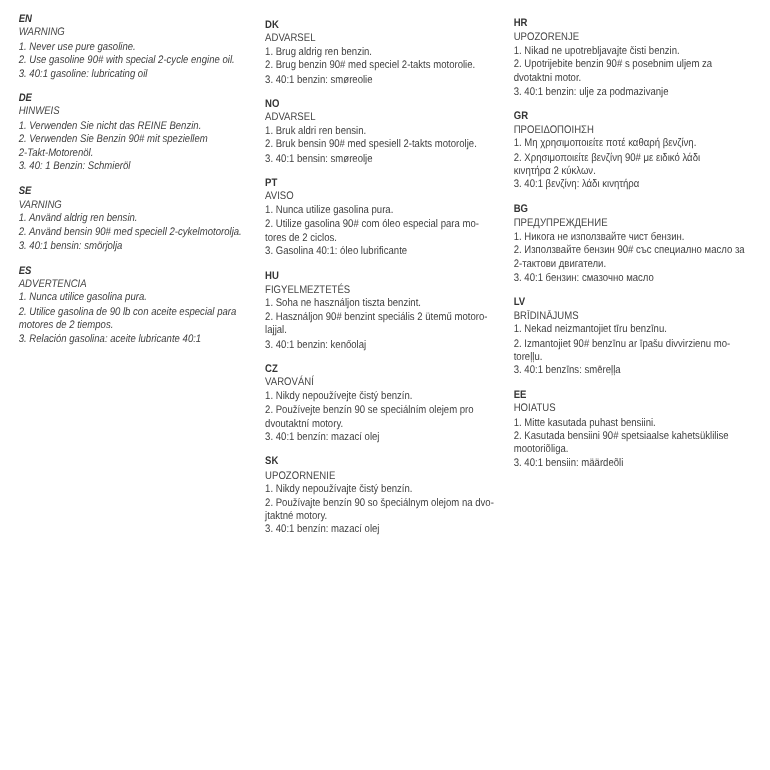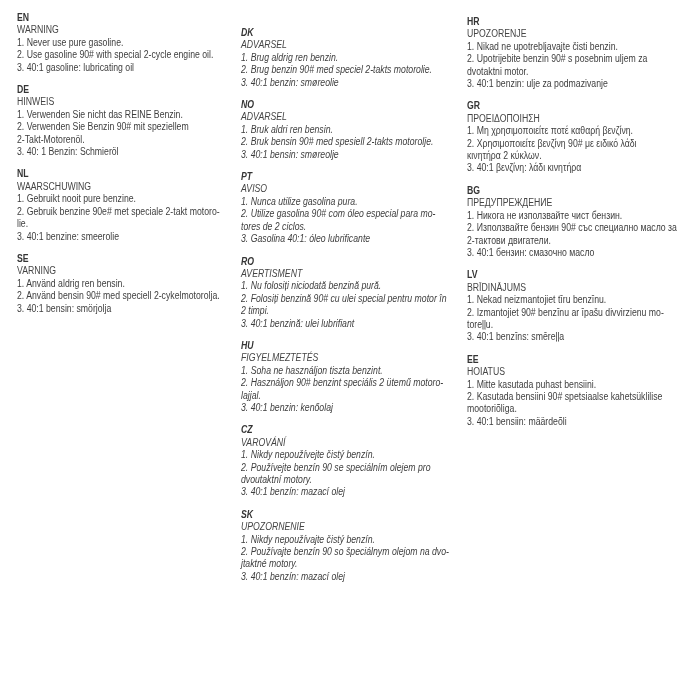--- a/index.html
+++ b/index.html
@@ -15,22 +15,22 @@
     color: #3e3e3e;
   }
   .page {
     display: flex;
     box-sizing: border-box;
     padding-left: 17px;
     width: 700px;
     height: 700px;
   }
   .col { box-sizing: border-box; }
-  .col-0 { width: 224px; padding-top: 12px; }
-  .col-1 { width: 226px; padding-top: 27px; font-style: italic; }
+  .col-0 { width: 224px; padding-top: 12px; font-style: italic; }
+  .col-1 { width: 226px; padding-top: 17px; }
   .col-2 { width: 233px; padding-top: 16px; }
   .block { margin-bottom: 10px; }
   .code, .title, .line {
     font-size: 10px;
     line-height: 12.4px;
     white-space: nowrap;
     transform: scaleX(0.87);
     transform-origin: 0 50%;
     color: #3e3e3e;
   }
@@ -54,33 +54,33 @@
       </section>
       <section class="block">
         <div class="code">DE</div>
         <div class="title">HINWEIS</div>
         <div class="line">1. Verwenden Sie nicht das REINE Benzin.</div>
         <div class="line">2. Verwenden Sie Benzin 90# mit speziellem</div>
         <div class="line">2-Takt-Motorenöl.</div>
         <div class="line">3. 40: 1 Benzin: Schmieröl</div>
       </section>
       <section class="block">
-        <div class="code">NL</div>
-        <div class="title">WAARSCHUWING</div>
-        <div class="line">1. Gebruikt nooit pure benzine.</div>
-        <div class="line">2. Gebruik benzine 90e# met speciale 2-takt motoro-</div>
-        <div class="line">lie.</div>
-        <div class="line">3. 40:1 benzine: smeerolie</div>
-      </section>
-      <section class="block">
         <div class="code">SE</div>
         <div class="title">VARNING</div>
         <div class="line">1. Använd aldrig ren bensin.</div>
         <div class="line">2. Använd bensin 90# med speciell 2-cykelmotorolja.</div>
         <div class="line">3. 40:1 bensin: smörjolja</div>
+      </section>
+      <section class="block">
+        <div class="code">ES</div>
+        <div class="title">ADVERTENCIA</div>
+        <div class="line">1. Nunca utilice gasolina pura.</div>
+        <div class="line">2. Utilice gasolina de 90 lb con aceite especial para</div>
+        <div class="line">motores de 2 tiempos.</div>
+        <div class="line">3. Relación gasolina: aceite lubricante 40:1</div>
       </section>
     </div>
     <div class="col col-1">
       <section class="block">
         <div class="code">DK</div>
         <div class="title">ADVARSEL</div>
         <div class="line">1. Brug aldrig ren benzin.</div>
         <div class="line">2. Brug benzin 90# med speciel 2-takts motorolie.</div>
         <div class="line">3. 40:1 benzin: smøreolie</div>
       </section>
@@ -91,28 +91,20 @@
         <div class="line">2. Bruk bensin 90# med spesiell 2-takts motorolje.</div>
         <div class="line">3. 40:1 bensin: smøreolje</div>
       </section>
       <section class="block">
         <div class="code">PT</div>
         <div class="title">AVISO</div>
         <div class="line">1. Nunca utilize gasolina pura.</div>
         <div class="line">2. Utilize gasolina 90# com óleo especial para mo-</div>
         <div class="line">tores de 2 ciclos.</div>
         <div class="line">3. Gasolina 40:1: óleo lubrificante</div>
-      </section>
-      <section class="block">
-        <div class="code">RO</div>
-        <div class="title">AVERTISMENT</div>
-        <div class="line">1. Nu folosiți niciodată benzină pură.</div>
-        <div class="line">2. Folosiți benzină 90# cu ulei special pentru motor în</div>
-        <div class="line">2 timpi.</div>
-        <div class="line">3. 40:1 benzină: ulei lubrifiant</div>
       </section>
       <section class="block">
         <div class="code">HU</div>
         <div class="title">FIGYELMEZTETÉS</div>
         <div class="line">1. Soha ne használjon tiszta benzint.</div>
         <div class="line">2. Használjon 90# benzint speciális 2 ütemű motoro-</div>
         <div class="line">lajjal.</div>
         <div class="line">3. 40:1 benzin: kenőolaj</div>
       </section>
       <section class="block">

